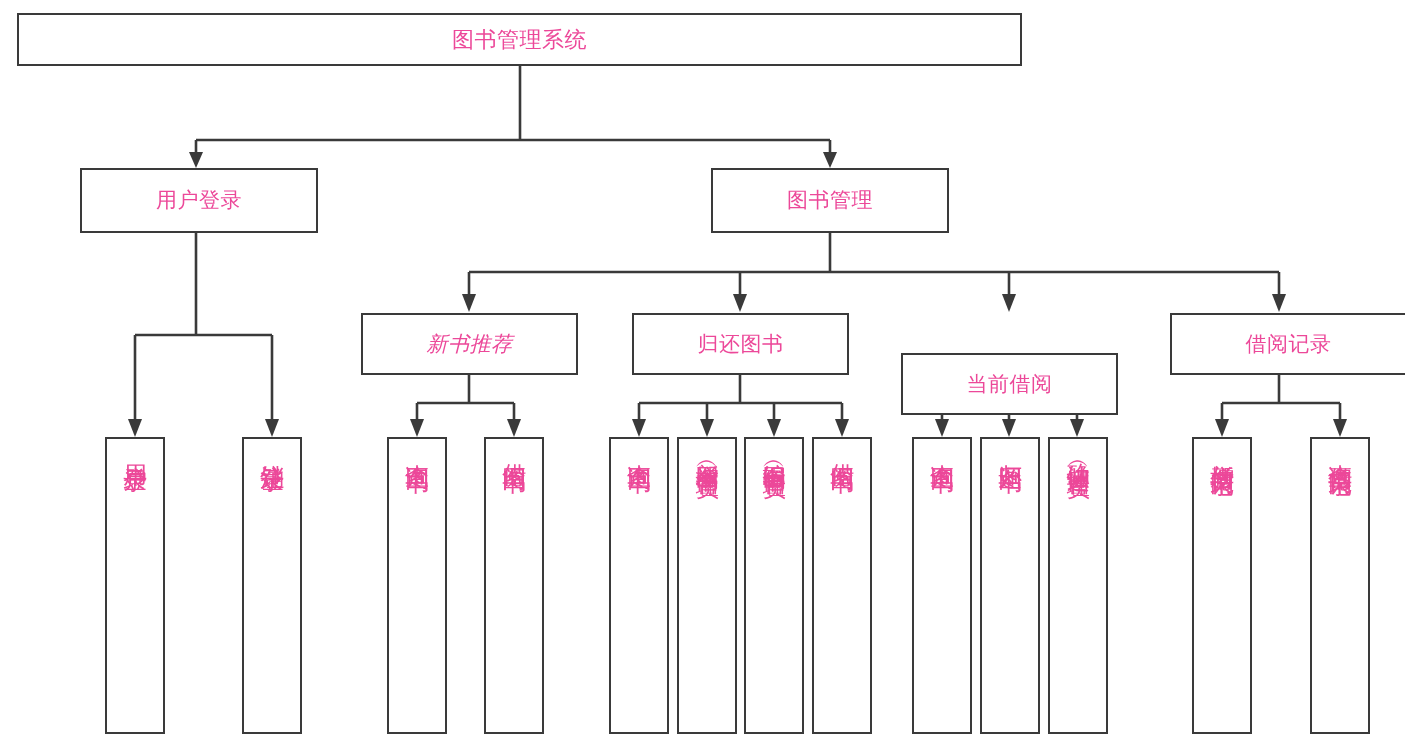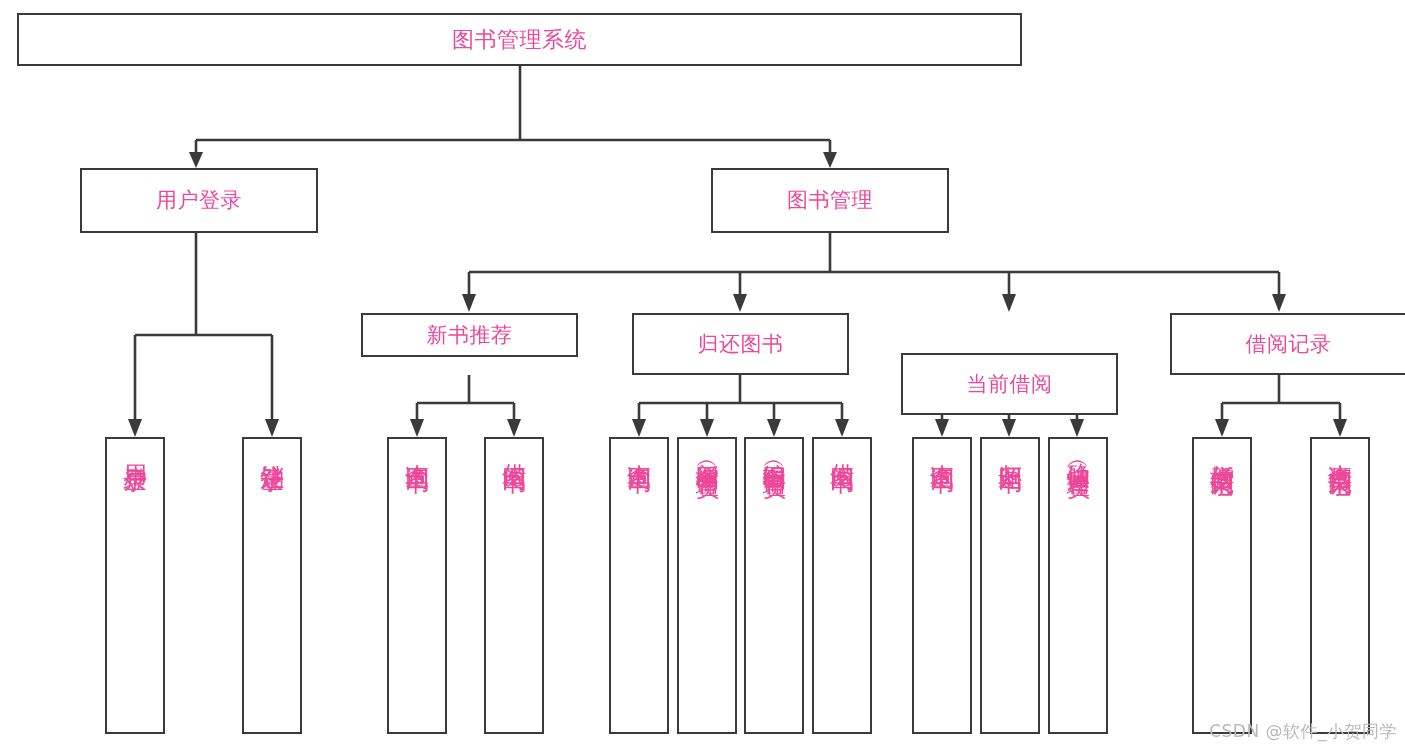--- a/index.html
+++ b/index.html
@@ -157,21 +157,21 @@
     <span class="node-label">图书管理系统</span>
   </div>
 
   <div class="node h-node" style="left:80px; top:168px; width:238px; height:65px;">
     <span class="node-label">用户登录</span>
   </div>
   <div class="node h-node" style="left:711px; top:168px; width:238px; height:65px;">
     <span class="node-label">图书管理</span>
   </div>
 
-  <div class="node h-node" style="left:361px; top:313px; width:217px; height:44px;">
+  <div class="node h-node" style="left:361px; top:313px; width:217px; height:62px;font-style:italic;">
     <span class="node-label">新书推荐</span>
   </div>
   <div class="node h-node" style="left:632px; top:313px; width:217px; height:62px;">
     <span class="node-label">归还图书</span>
   </div>
   <div class="node h-node" style="left:901px; top:313px; width:217px; height:62px;margin-top:40px;">
     <span class="node-label">当前借阅</span>
   </div>
   <div class="node h-node" style="left:1170px; top:313px; width:237px; height:62px;">
     <span class="node-label">借阅记录</span>
@@ -214,14 +214,13 @@
     <span class="node-label">确认归还（管理员）</span>
   </div>
 
   <div class="node v-node" style="left:1192px; top:437px; width:60px; height:297px;">
     <span class="node-label">新增借阅记录</span>
   </div>
   <div class="node v-node" style="left:1310px; top:437px; width:60px; height:297px;">
     <span class="node-label">查询借阅记录</span>
   </div>
 
-  <div class="watermark">CSDN @软件_小贺同学</div>
 </div>
 
 </body></html>

